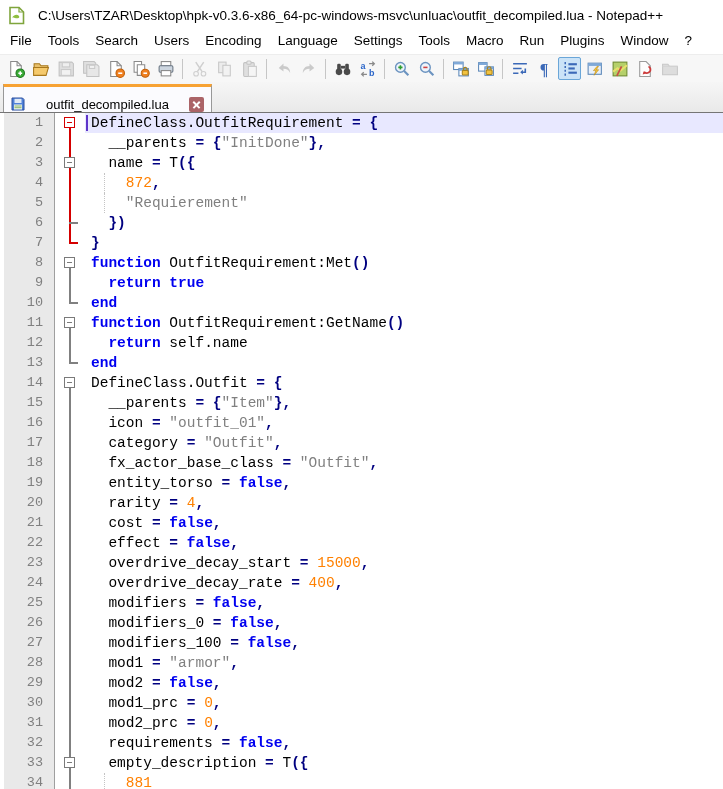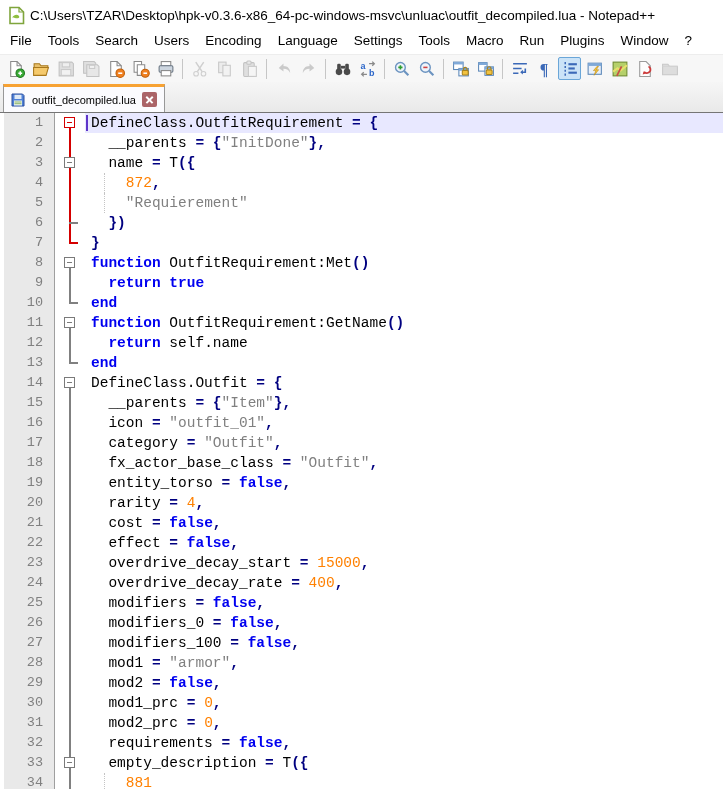--- a/index.html
+++ b/index.html
@@ -5,38 +5,38 @@
   :root{
     --accent:#f7a233; --keyword:#0000f0; --operator:#000080; --string:#808080;
     --number:#ff8000; --fold-active:#d40000; --fold-normal:#808080;
     --current-line:#e8e8ff; --gutter-bg:#e9e9e9; --gutter-text:#808080; --caret:#5e35c9;
   }
   *{box-sizing:border-box}
   html,body{margin:0;padding:0}
   body{width:723px;height:789px;overflow:hidden;background:#fff;
        font-family:"Liberation Sans",sans-serif;color:#000}
 
-  .titlebar{height:30px;display:flex;align-items:center;gap:4px;padding:0 7px;font-size:13.5px;background:#fff}
+  .titlebar{height:30px;display:flex;align-items:center;gap:12px;padding:0 7px;font-size:13.5px;background:#fff}
   .appicon svg{width:19px;height:19px;display:block}
 
   .menubar{height:24px;display:flex;align-items:flex-start;padding:0 2px;font-size:13.5px;background:#fff}
   .menu-item{padding:3px 8px;cursor:default}
 
   .toolbar{height:28px;display:flex;align-items:center;background:#f7f7f7;padding:0 3px;border-top:1px solid #ededed}
   .tbtn{width:23px;height:23px;margin:0 1px;display:flex;align-items:center;justify-content:center;border:1px solid transparent}
   .tbtn svg{width:18px;height:18px;display:block}
   .tbtn.disabled{filter:grayscale(1);opacity:.5}
   .tbtn.active{background:#cbe3f7;border:1px solid #6aa6d8;border-radius:2px}
   .tsep{width:1px;height:20px;background:#c6c6c6;margin:0 4px}
 
   .tabbar{height:31px;background:linear-gradient(#f6f6f6,#e9e9e9);border-bottom:1px solid #757575;
           display:flex;align-items:flex-end;padding-left:3px}
-  .tab{height:28px;display:flex;align-items:center;gap:6px;padding:0 7px 0 6px;
+  .tab{height:28px;display:flex;align-items:flex-end;gap:20px;padding:0 7px 0 6px;
        background:#fbfbfe;border:1px solid #989898;border-bottom:none;
-       border-top:3px solid var(--accent);font-size:11px}
+       border-top:3px solid var(--accent);font-size:13px}
   .tabicon svg{width:16px;height:16px;display:block}
   .tab-close{width:15px;height:15px;border-radius:2px;background:#ab6468;position:relative;flex:0 0 15px}
   .tab-close::before,.tab-close::after{content:"";position:absolute;left:3px;top:6.6px;width:9px;height:1.8px;background:#fff}
   .tab-close::before{transform:rotate(45deg)}
   .tab-close::after{transform:rotate(-45deg)}
 
   .editor{height:676px;overflow:hidden;background:#fff;white-space:pre;
           font-family:"Liberation Mono","DejaVu Sans Mono",monospace;font-size:14.5px;line-height:20px}
   .row{display:flex;height:20px}
   .lnum{flex:0 0 51px;margin-left:4px;background:var(--gutter-bg);border-right:1px solid #9f9f9f;

